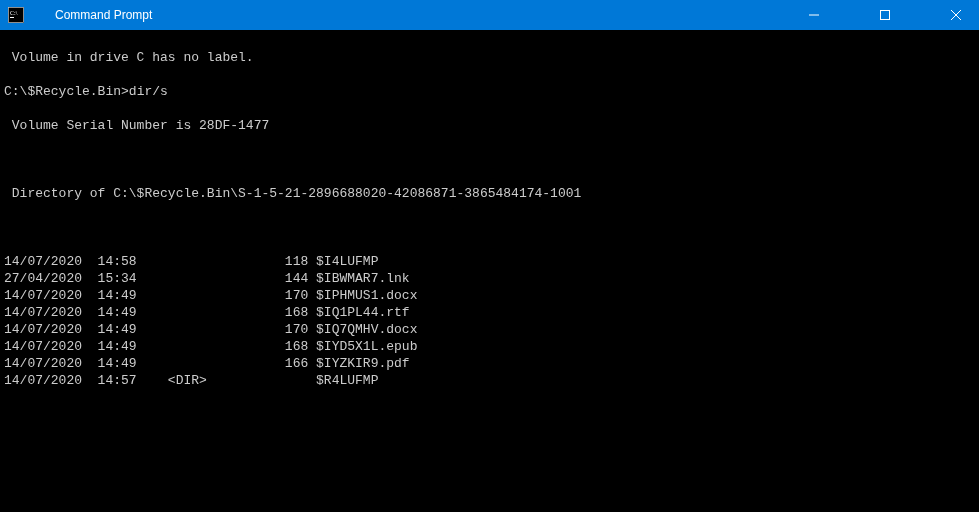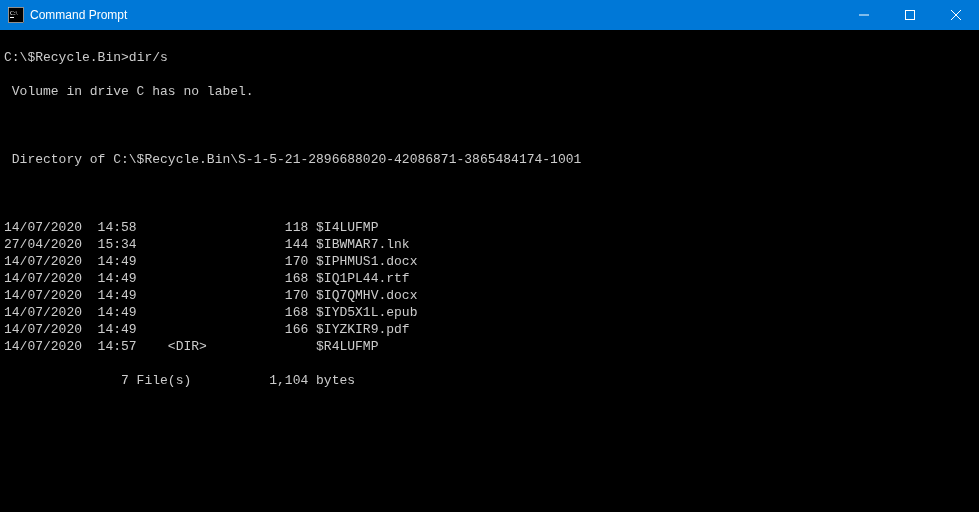--- a/index.html
+++ b/index.html
@@ -11,20 +11,21 @@
     overflow: hidden;
   }
   .titlebar {
     height: 30px;
     background: #0078d7;
     display: flex;
     align-items: center;
     color: #fff;
     font-family: 'Segoe UI', Tahoma, sans-serif;
     font-size: 12px;
+    gap: 25px;
   }
   .titlebar-icon {
     width: 16px; height: 16px;
     margin: 0 6px 0 8px;
     display: flex; align-items: center; justify-content: center;
   }
   .titlebar-icon svg { width: 16px; height: 16px; }
   .titlebar-title { flex: 0 0 auto; }
   .titlebar-spacer { flex: 1 1 auto; }
   .winbtn {
@@ -78,27 +79,27 @@
   </div>
   <div class="winbtn close">
     <svg viewBox="0 0 10 10">
         <line x1="0" y1="0" x2="10" y2="10"></line>
         <line x1="10" y1="0" x2="0" y2="10"></line>
       </svg>
   </div>
 </div>
 
 <div class="terminal">
+<div class="line"> Volume in drive C has no label.</div>
 <div class="line"><span>C:\$Recycle.Bin&gt;</span><span>dir/s</span></div>
-<div class="line"> Volume in drive C has no label.</div>
+<div class="line"> Volume Serial Number is 28DF-1477</div>
 <div class="line"> </div>
 <div class="line"> Directory of C:\$Recycle.Bin\S-1-5-21-2896688020-42086871-3865484174-1001</div>
 <div class="line"> </div>
 <div id="dir1-rows"><div class="line">14/07/2020  14:58                   118 $I4LUFMP</div><div class="line">27/04/2020  15:34                   144 $IBWMAR7.lnk</div><div class="line">14/07/2020  14:49                   170 $IPHMUS1.docx</div><div class="line">14/07/2020  14:49                   168 $IQ1PL44.rtf</div><div class="line">14/07/2020  14:49                   170 $IQ7QMHV.docx</div><div class="line">14/07/2020  14:49                   168 $IYD5X1L.epub</div><div class="line">14/07/2020  14:49                   166 $IYZKIR9.pdf</div><div class="line">14/07/2020  14:57    &lt;DIR&gt;              $R4LUFMP</div></div>
-<div class="line">               7 File(s)          1,104 bytes</div>
 <div class="line"> </div>
 <div class="line"> </div>
 
 
 
 
 
 
 
 

